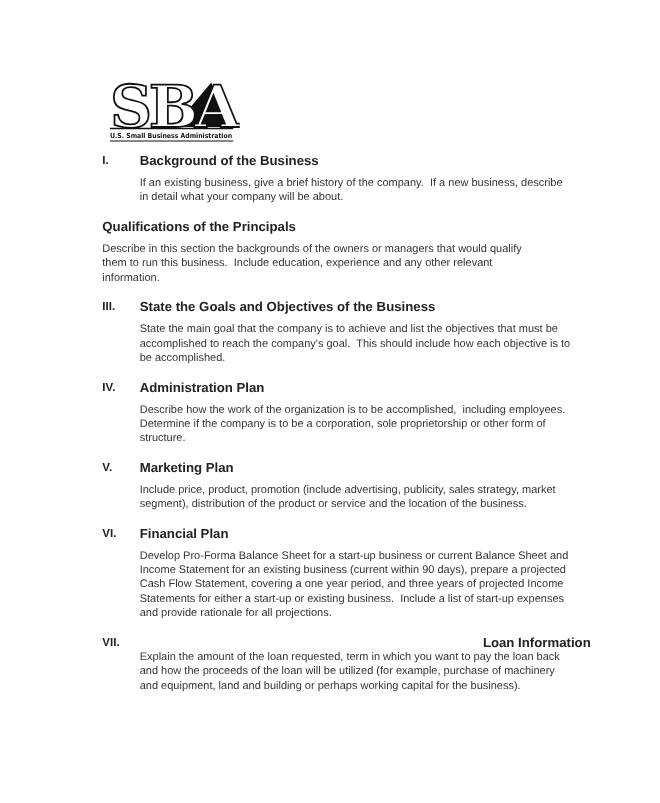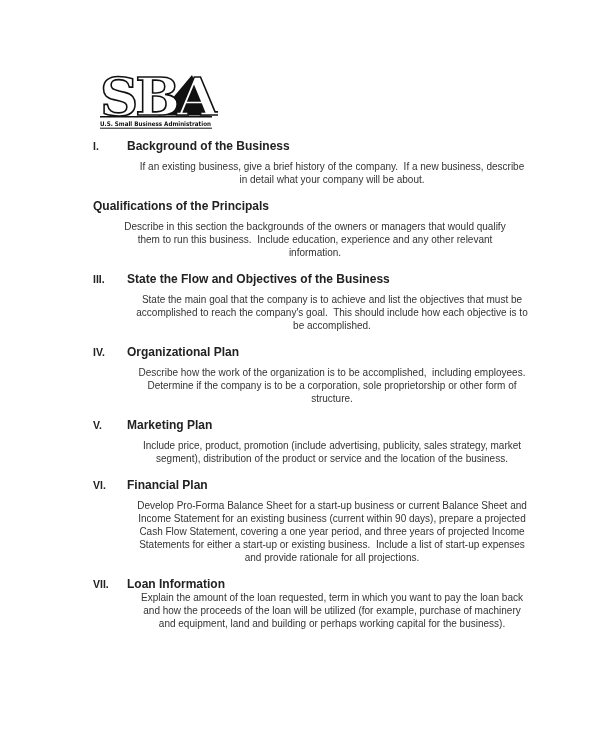--- a/index.html
+++ b/index.html
@@ -62,27 +62,27 @@
   .heading {
     display: block;
     font-size: 12px;
     font-weight: bold;
     line-height: 13px;
     margin-bottom: 7px;
     color: #222222;
   }
   .section.tight .heading {
     margin-bottom: 0;
+    text-align: right;
   }
   .body-text {
     font-size: 10px;
     line-height: 13px;
     white-space: pre;
     color: #333333;
-    text-align: center;
   }
   .logo-svg text {
     font-family: "DejaVu Serif", serif;
   }
   .logo-svg .tagline {
     font-family: "DejaVu Sans", sans-serif;
   }
 </style>
 </head>
 <body style="color: rgb(51, 51, 51); background: rgb(255, 255, 255);">
@@ -115,31 +115,31 @@
       <span class="heading">Qualifications of the Principals</span>
       <div class="body-text">Describe in this section the backgrounds of the owners or managers that would qualify
 them to run this business.  Include education, experience and any other relevant
 information.</div>
     </div>
   </div>
 
   <div class="section">
     <span class="numeral">III.</span>
     <div class="sec-right">
-      <span class="heading">State the Flow and Objectives of the Business</span>
+      <span class="heading">State the Goals and Objectives of the Business</span>
       <div class="body-text">State the main goal that the company is to achieve and list the objectives that must be
 accomplished to reach the company's goal.  This should include how each objective is to
 be accomplished.</div>
     </div>
   </div>
 
   <div class="section">
     <span class="numeral">IV.</span>
     <div class="sec-right">
-      <span class="heading">Organizational Plan</span>
+      <span class="heading">Administration Plan</span>
       <div class="body-text">Describe how the work of the organization is to be accomplished,  including employees.
 Determine if the company is to be a corporation, sole proprietorship or other form of
 structure.</div>
     </div>
   </div>
 
   <div class="section">
     <span class="numeral">V.</span>
     <div class="sec-right">
       <span class="heading">Marketing Plan</span>

